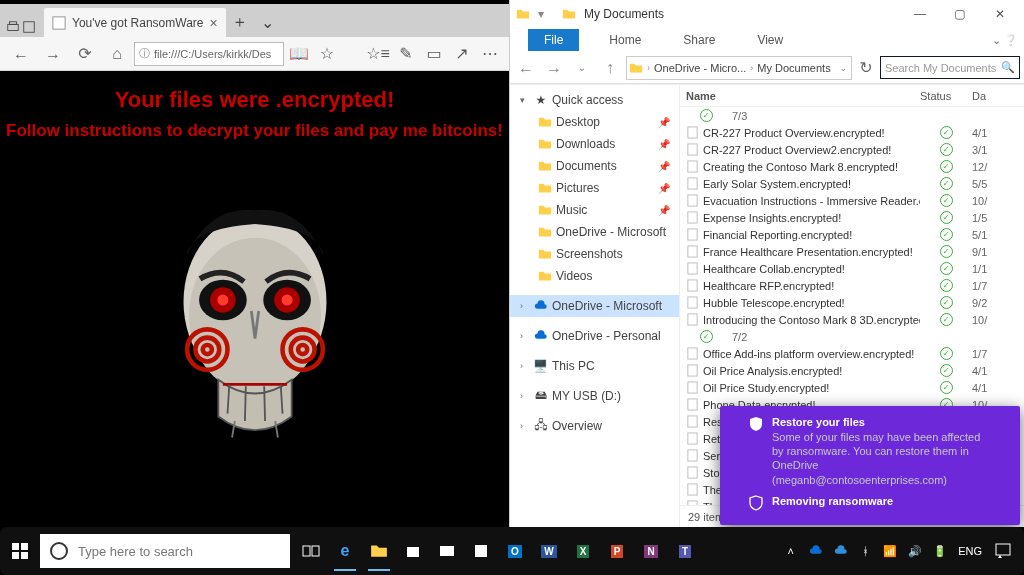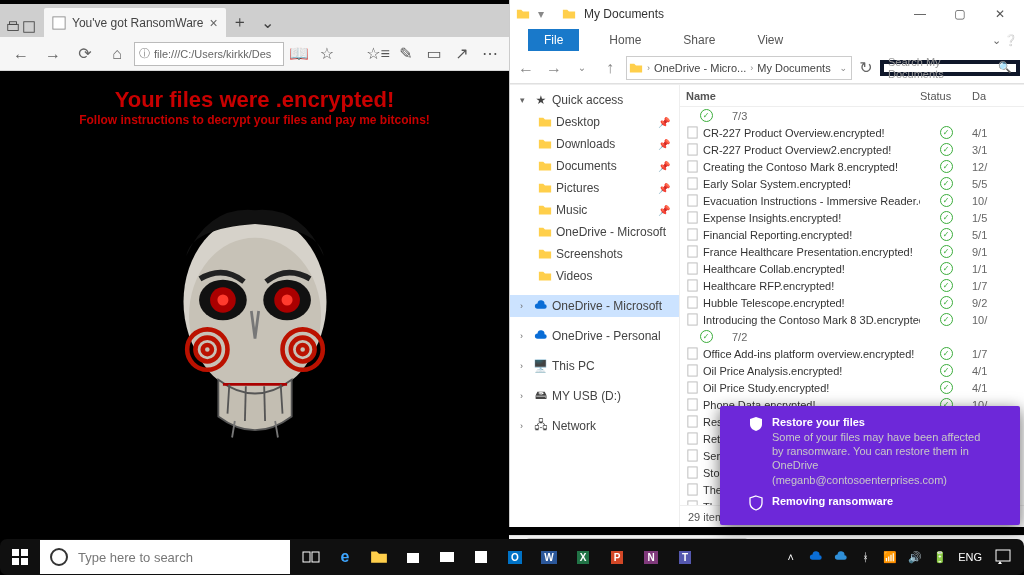--- a/index.html
+++ b/index.html
@@ -21,42 +21,42 @@
 
 .edge-addr { height: 34px; background: #f6f6f6; display: flex; align-items: center; padding: 0 6px; gap: 2px; border-bottom: 1px solid #d7d7d7; }
 .edge-addr .nav-btn { width: 30px; height: 30px; display: flex; align-items: center; justify-content: center; color: #666; }
 .urlbox { flex: 0 0 150px; height: 24px; border: 1px solid #bbb; background: #fff; display: flex; align-items: center; padding: 0 4px; font-size: 11px; color: #666; gap: 4px; }
 .urlbox .lock { color: #888; }
 .edge-addr .spacer { flex: 1; }
 .edge-addr .tool-btn { width: 26px; height: 30px; display: flex; align-items: center; justify-content: center; color: #555; }
 
 .edge-body { flex: 1; background: #000; position: relative; color: #c80000; font-family: "Times New Roman", serif; text-align: center; padding-top: 16px; overflow: hidden; }
 .edge-body .h1 { font-size: 22px; font-weight: bold; }
-.edge-body .h2 { font-size: 12px; font-weight: bold; }
+.edge-body .h2 { font-size: 17px; font-weight: bold; margin-top: 8px; }
 
 
 .puppet { position: absolute; left: 50%; transform: translateX(-50%); top: 130px; width: 260px; height: 330px; }
 
 
 .exp-title { height: 28px; display: flex; align-items: center; padding: 0 6px; gap: 8px; font-size: 12px; color: #333; }
 .exp-title .win-ctrl { margin-left: auto; display: flex; gap: 4px; }
 .exp-title .win-ctrl div { width: 36px; height: 24px; display: flex; align-items: center; justify-content: center; color: #555; }
 
 .exp-ribbon-tabs { height: 24px; display: flex; align-items: center; font-size: 12px; }
 .exp-ribbon-tabs .rtab { padding: 4px 12px; color: #555; margin-left: 18px; }
 .exp-ribbon-tabs .rtab.file { background: #1979ca; color: #fff; padding: 4px 16px; }
 .exp-ribbon-tabs .expand { margin-left: auto; margin-right: 6px; color: #666; font-size: 11px; }
 
 .exp-addr { height: 32px; display: flex; align-items: center; padding: 0 4px; gap: 4px; border-bottom: 1px solid #e0e0e0; }
 .exp-addr .nav-btn { width: 24px; height: 24px; display: flex; align-items: center; justify-content: center; color: #888; }
 .bc-box { flex: 1; height: 24px; border: 1px solid #ccc; display: flex; align-items: center; padding: 0 2px; font-size: 11px; color: #444; gap: 2px; overflow: hidden; }
 .bc-box .sep { color: #888; font-size: 9px; padding: 0 2px; }
 .bc-box .folder-icon { width: 14px; height: 14px; }
 .refresh-btn { width: 20px; height: 24px; display: flex; align-items: center; justify-content: center; color: #666; }
-.search-box { width: 140px; height: 16px; border: 4px solid #0f172a; display: flex; align-items: center; padding: 0 4px; font-size: 11px; color: #999; gap: 4px; }
+.search-box { width: 140px; height: 23px; border: 1px solid #0f172a; display: flex; align-items: center; padding: 0 4px; font-size: 11px; color: #999; gap: 4px; }
 
 .exp-main { flex: 1; display: flex; min-height: 0; border-top: 1px solid #eee; }
 .exp-nav { width: 170px; background: #fff; border-right: 1px solid #eee; overflow-y: auto; font-size: 12px; padding: 4px 0; }
 .exp-nav .item { height: 22px; display: flex; align-items: center; padding-left: 10px; gap: 4px; color: #444; }
 .exp-nav .item.indent1 { padding-left: 28px; }
 .exp-nav .item.sel { background: #cce3ff; }
 .exp-nav .item .expander { width: 10px; color: #666; font-size: 9px; }
 .exp-nav .item .icn { width: 14px; height: 14px; display: flex; align-items: center; justify-content: center; }
 .exp-nav .item .pin { margin-left: auto; margin-right: 8px; color: #888; font-size: 10px; }
 .exp-nav .spacer { height: 8px; }
@@ -80,21 +80,21 @@
 .exp-scroll .thumb { width: 220px; height: 12px; background: #c7c7c7; border-radius: 2px; margin-left: 2px; }
 
 
 .toast { position: absolute; right: 4px; bottom: 50px; width: 300px; background: #6d28d9; color: #fff; font-size: 11px; padding: 10px 28px; border-radius: 2px; box-shadow: 0 4px 16px rgba(0,0,0,.6); }
 .toast .row { display: flex; gap: 8px; margin-bottom: 4px; }
 .toast .row .ticon { width: 16px; height: 16px; flex-shrink: 0; }
 .toast .row .ttext b { font-weight: 600; display: block; margin-bottom: 2px; }
 .toast .row .ttext span { color: #c8c8c8; line-height: 1.3; display: block; }
 
 
-.taskbar { position: absolute; left: 0; right: 0; bottom: 0; height: 36px; background: #101010; display: flex; align-items: center; border-radius: 7px; }
+.taskbar { position: absolute; left: 0; right: 0; bottom: 0; height: 48px; background: #101010; display: flex; align-items: center; border-radius: 7px; }
 .taskbar .start { width: 40px; height: 40px; display: flex; align-items: center; justify-content: center; }
 .taskbar .search { flex: 0 0 250px; height: 34px; background: #fff; display: flex; align-items: center; padding: 0 10px; color: #777; font-size: 13px; gap: 10px; margin-right: 4px; }
 .taskbar .search .circle { width: 18px; height: 18px; border: 2px solid #333; border-radius: 50%; }
 .taskbar .tbicon { width: 34px; height: 40px; display: flex; align-items: center; justify-content: center; color: #fff; position: relative; }
 .taskbar .tbicon.active::after { content: ''; position: absolute; bottom: 0; left: 6px; right: 6px; height: 2px; background: #76b9ed; }
 .taskbar .tray { margin-left: auto; display: flex; align-items: center; gap: 10px; padding: 0 10px; color: #fff; font-size: 11px; }
 .taskbar .tray .ticon { width: 15px; height: 15px; display: flex; align-items: center; justify-content: center; }
 .taskbar .tray .notif-btn { width: 22px; height: 22px; }
 
 
@@ -353,21 +353,21 @@
         <div class="spacer"></div>
         <div class="item">
           <span class="expander">›</span>
           <span class="icn">🖴</span>
           <span>MY USB (D:)</span>
         </div>
         <div class="spacer"></div>
         <div class="item">
           <span class="expander">›</span>
           <span class="icn">🖧</span>
-          <span>Network</span>
+          <span>Overview</span>
         </div>
       </div>
 
       <div class="exp-list">
         <div class="exp-hdr">
           <div class="col-name">Name</div>
           <div class="col-status">Status</div>
           <div class="col-date">Da</div>
         </div>
         <div class="exp-rows" id="file-rows">

